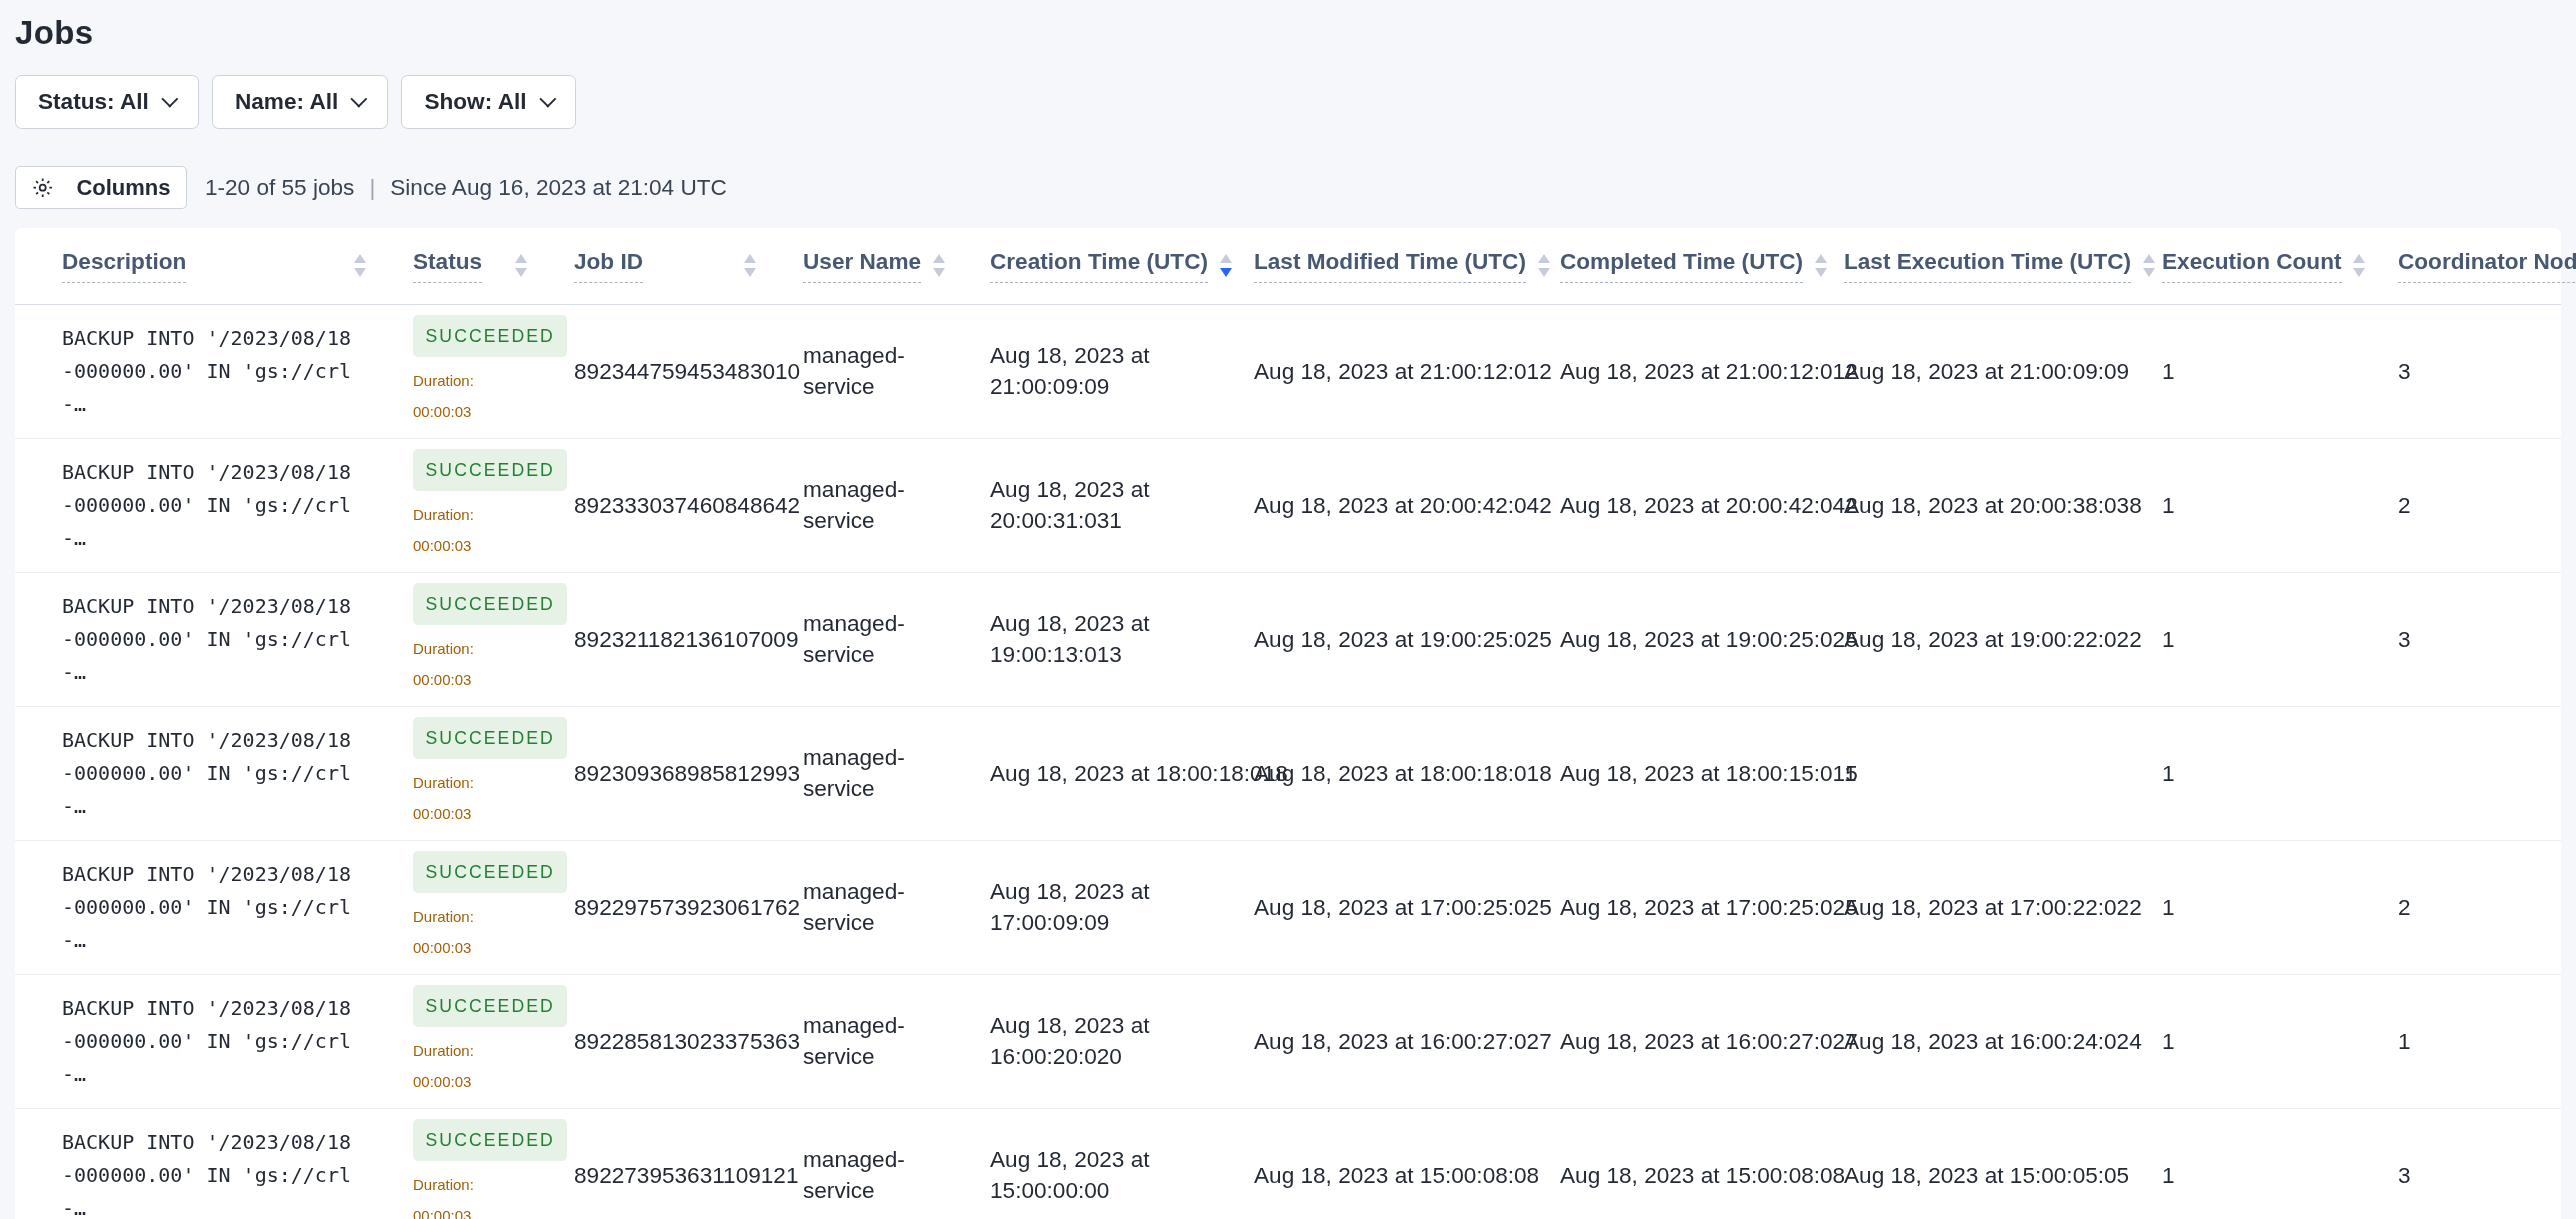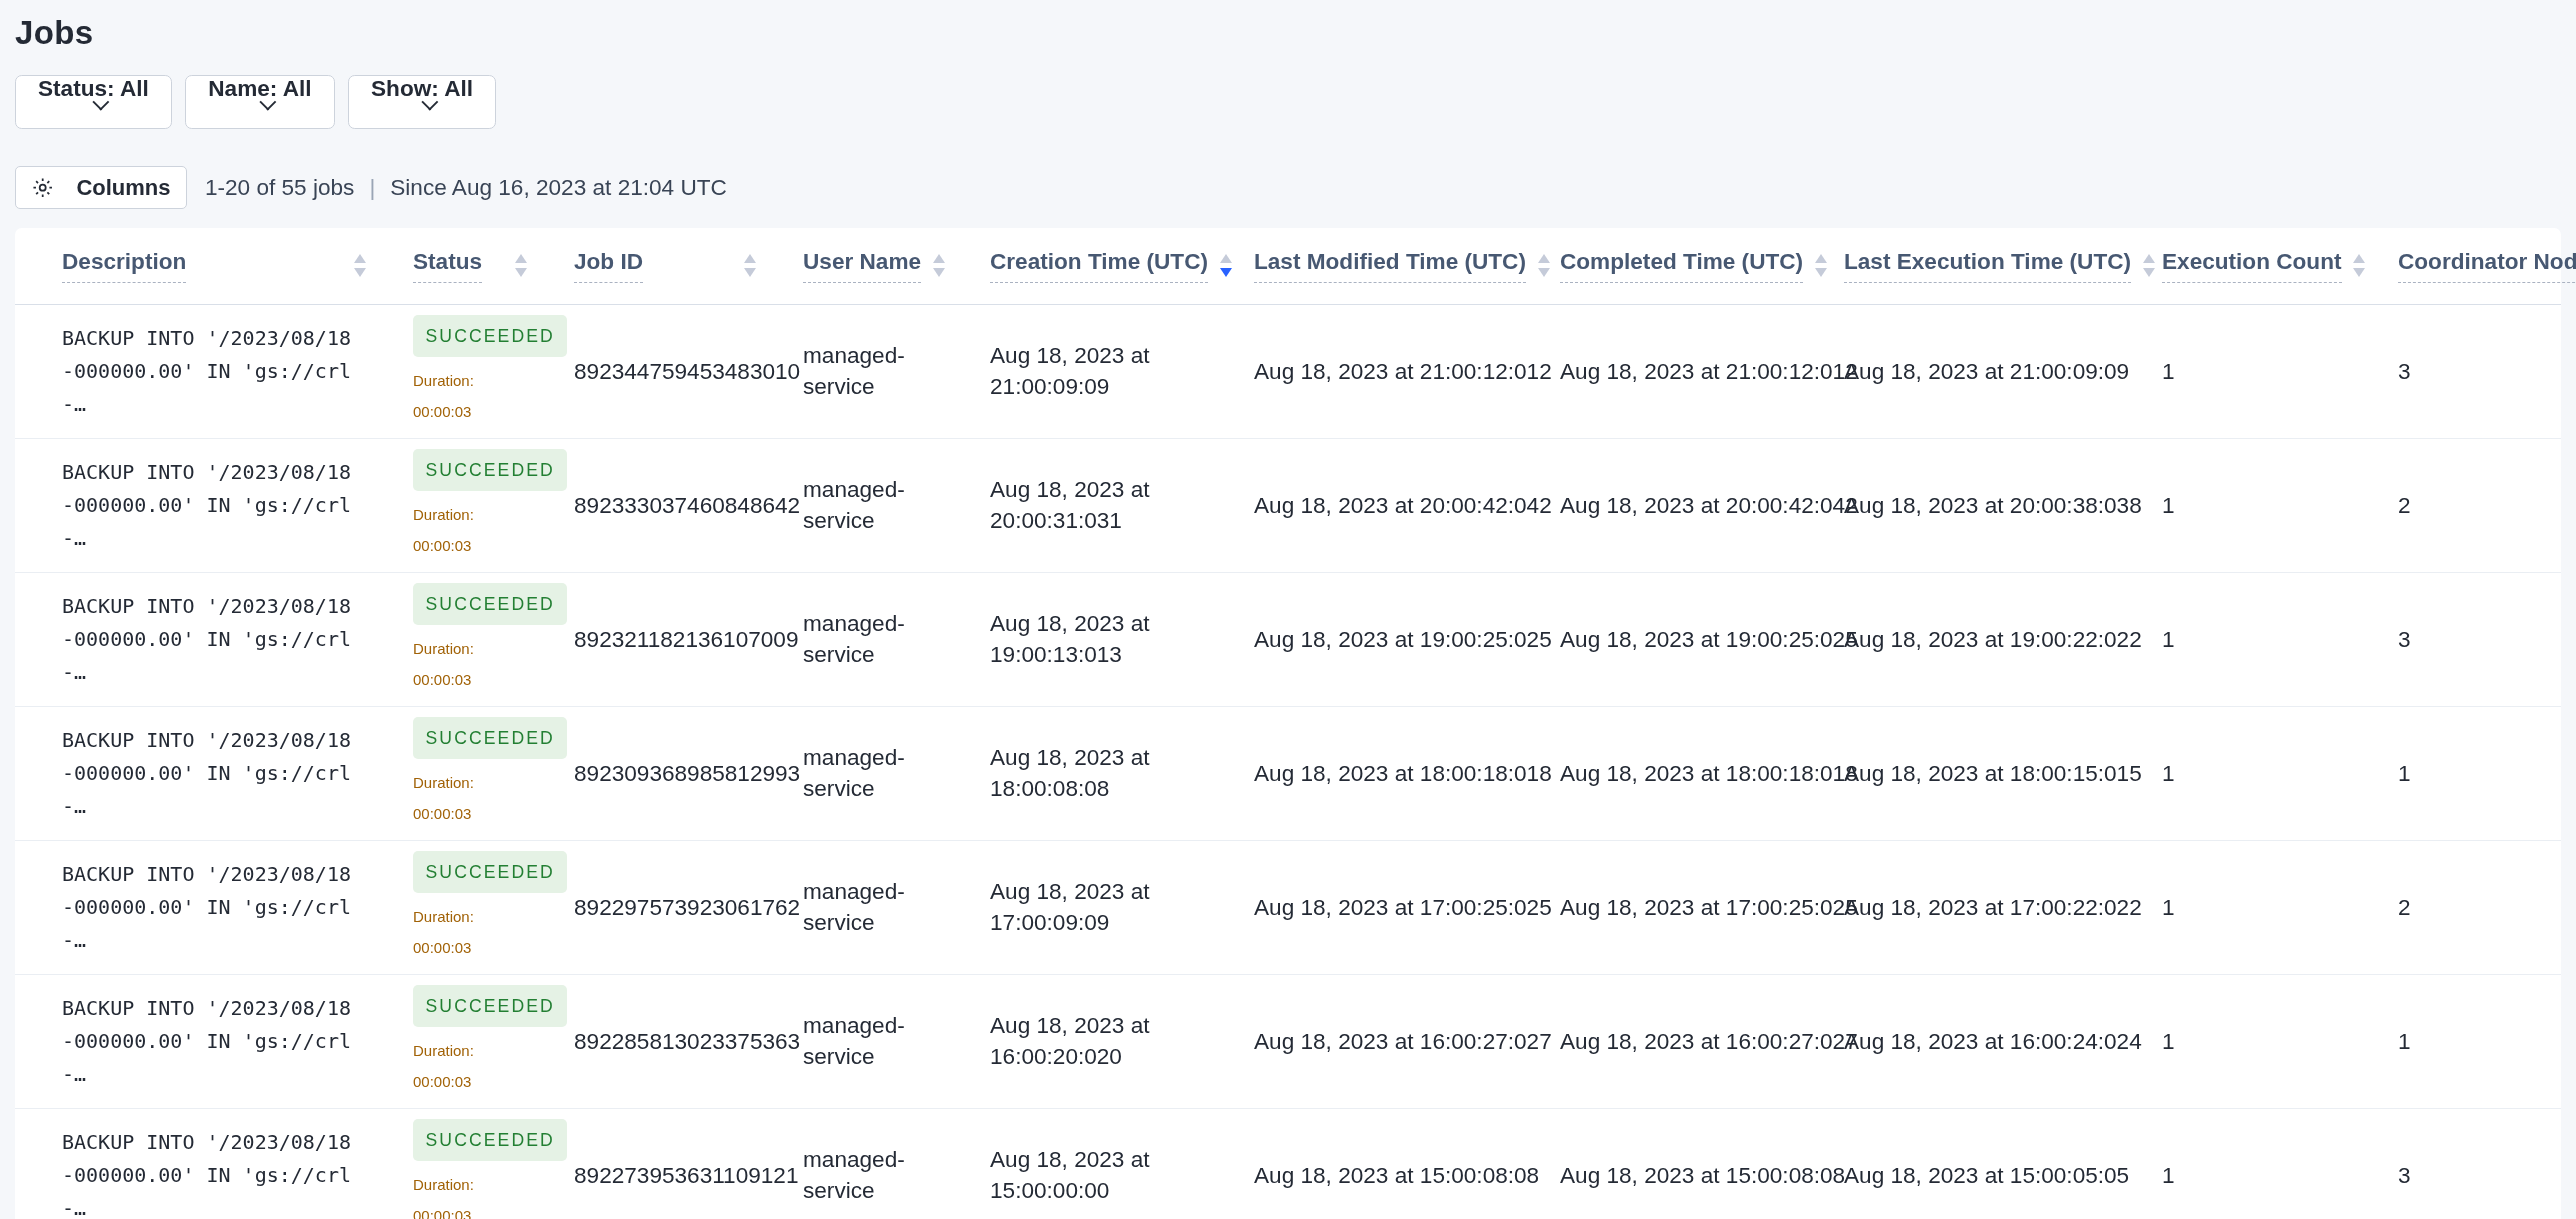--- a/index.html
+++ b/index.html
@@ -10,21 +10,21 @@
     color: #242a35;
     padding: 13.4px 15px 0 15px;
   }
   .page-title { font-size: 33px; font-weight: 700; color: #242a35; line-height: 40px; letter-spacing: 0.4px; }
 
   
   .filter-bar { display: flex; gap: 13.4px; margin-top: 22px; }
   .filter-btn {
     display: inline-flex; align-items: center; height: 54px; padding: 0 22px;
     background: #ffffff; border: 1.7px solid #cdd3dc; border-radius: 6.7px;
-    font-size: 22.6px; font-weight: 700; color: #242a35; cursor: pointer; flex-direction: column;
+    font-size: 22.6px; font-weight: 700; color: #242a35; cursor: pointer;
   }
   .chevron {
     width: 11.7px; height: 11.7px; border-right: 2.5px solid #242a35; border-bottom: 2.5px solid #242a35;
     transform: rotate(45deg); margin-left: 15px; margin-top: -6.7px;
   }
 
   
   .meta-row { display: flex; align-items: center; margin-top: 37px; height: 43px; }
   .columns-btn {
     display: inline-flex; align-items: center; gap: 22px; height: 43px; padding: 9px 15px;
@@ -232,21 +232,20 @@
   </div>
       <div class="tr grid-cols">
     <div class="td td-desc">BACKUP INTO '/2023/08/18-000000.00' IN 'gs://crl-…</div>
     <div class="td td-status">
       <span class="badge">SUCCEEDED</span>
       <div class="dur">Duration:</div>
       <div class="dur">00:00:03</div>
     </div>
     <div class="td">892309368985812993</div>
     <div class="td td-user">managed-service</div>
-    <div class="td td-creation">Aug 18, 2023 at 18:00:08:08</div>
     <div class="td nowrap">Aug 18, 2023 at 18:00:18:018</div>
     <div class="td nowrap">Aug 18, 2023 at 18:00:18:018</div>
     <div class="td nowrap">Aug 18, 2023 at 18:00:15:015</div>
     <div class="td">1</div>
     <div class="td">1</div>
   </div>
       <div class="tr grid-cols">
     <div class="td td-desc">BACKUP INTO '/2023/08/18-000000.00' IN 'gs://crl-…</div>
     <div class="td td-status">
       <span class="badge">SUCCEEDED</span>

